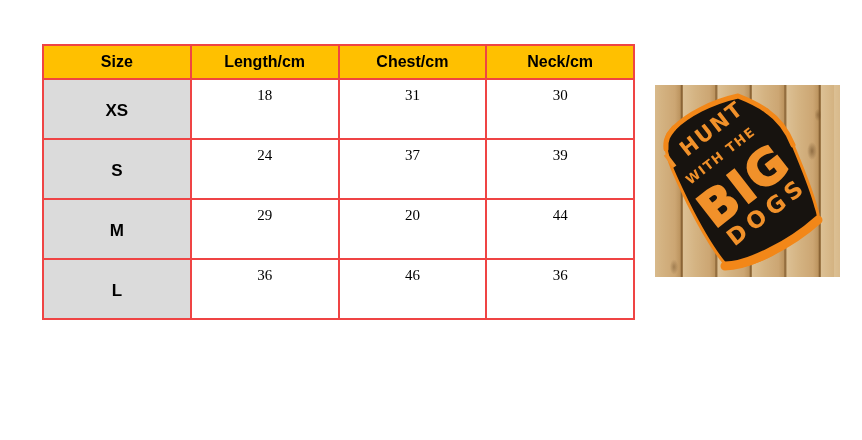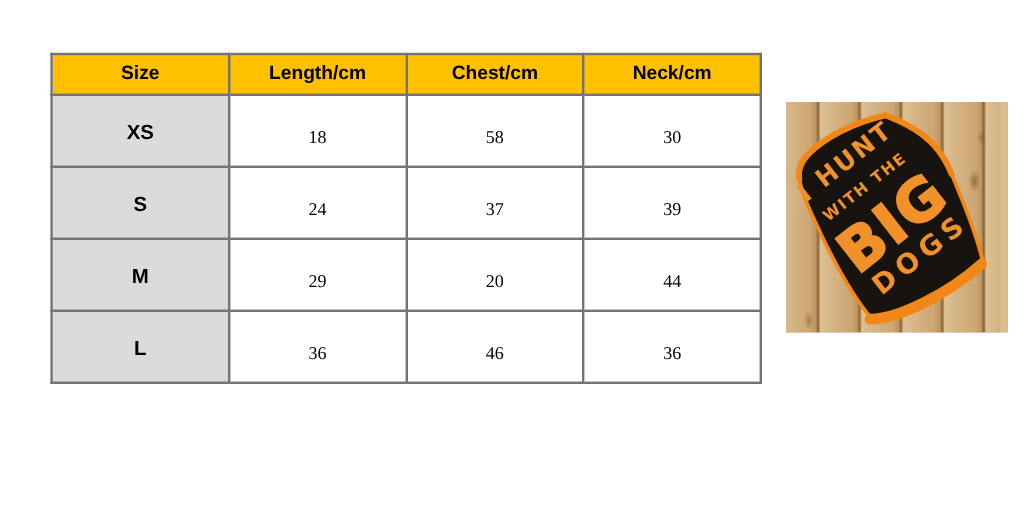--- a/index.html
+++ b/index.html
@@ -12,21 +12,21 @@
   .canvas { position: relative; width: 862px; height: 440px; background:#fff; }
 
   
   table.size-table {
     position: absolute; left: 42px; top: 44px;
     width: 593px; table-layout: fixed;
     border-collapse: collapse;
     border: 2px solid #000;
   }
   .size-table th, .size-table td {
-    border: 2px solid #737373;
+    border: 2px solid #ef4444;
     text-align: center;
     box-sizing: border-box;
     overflow: hidden;
   }
   .size-table th {
     background: #FFC000;
     height: 34px;
     vertical-align: middle;
     font-size: 16px;
     font-weight: bold;
@@ -37,21 +37,21 @@
     background: #DBDBDB;
     font-weight: bold;
     font-size: 17px;
     padding-top: 21px;
     font-family: "Liberation Sans", sans-serif;
   }
   td.val-cell {
     background: #fff;
     font-family: "Liberation Serif", serif;
     font-size: 15px;
-    padding-top: 27px;
+    padding-top: 7px;
   }
 
   
   .photo {
     position: absolute; left: 655px; top: 85px;
     width: 185px; height: 192px;
     background-color: #cfa973;
     background-image:
       radial-gradient(ellipse 7px 13px at 163px 66px, rgba(96,64,28,.55), rgba(96,64,28,0) 70%),
       radial-gradient(ellipse 5px 9px at 169px 30px, rgba(96,64,28,.40), rgba(96,64,28,0) 70%),
@@ -79,21 +79,21 @@
         <th>Size</th>
         <th>Length/cm</th>
         <th>Chest/cm</th>
         <th>Neck/cm</th>
       </tr>
     </thead>
     <tbody>
       <tr>
         <td class="size-cell">XS</td>
         <td class="val-cell">18</td>
-        <td class="val-cell">58</td>
+        <td class="val-cell">31</td>
         <td class="val-cell">30</td>
       </tr>
       <tr>
         <td class="size-cell">S</td>
         <td class="val-cell">24</td>
         <td class="val-cell">37</td>
         <td class="val-cell">39</td>
       </tr>
       <tr>
         <td class="size-cell">M</td>

